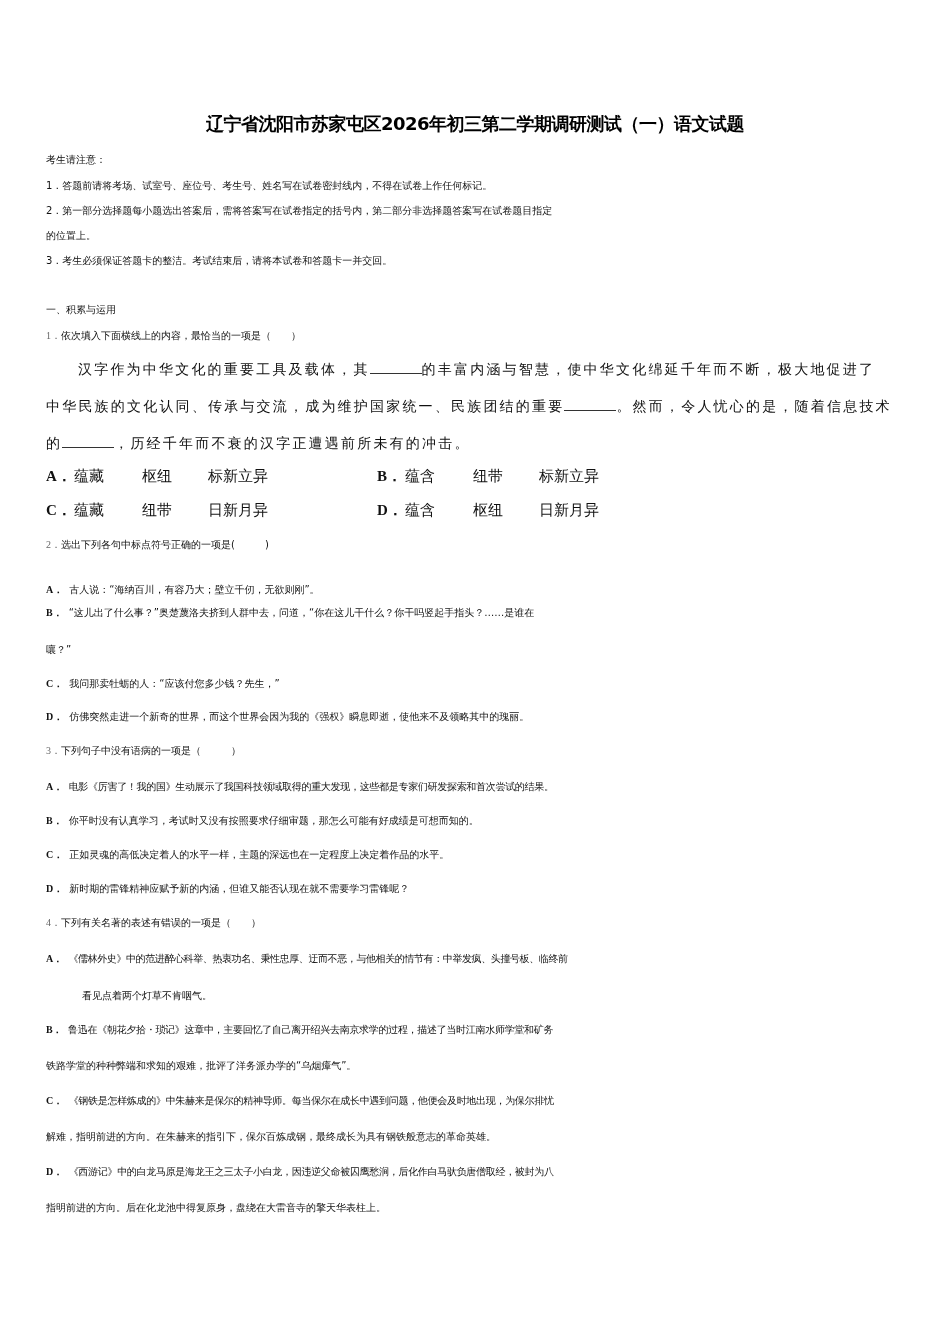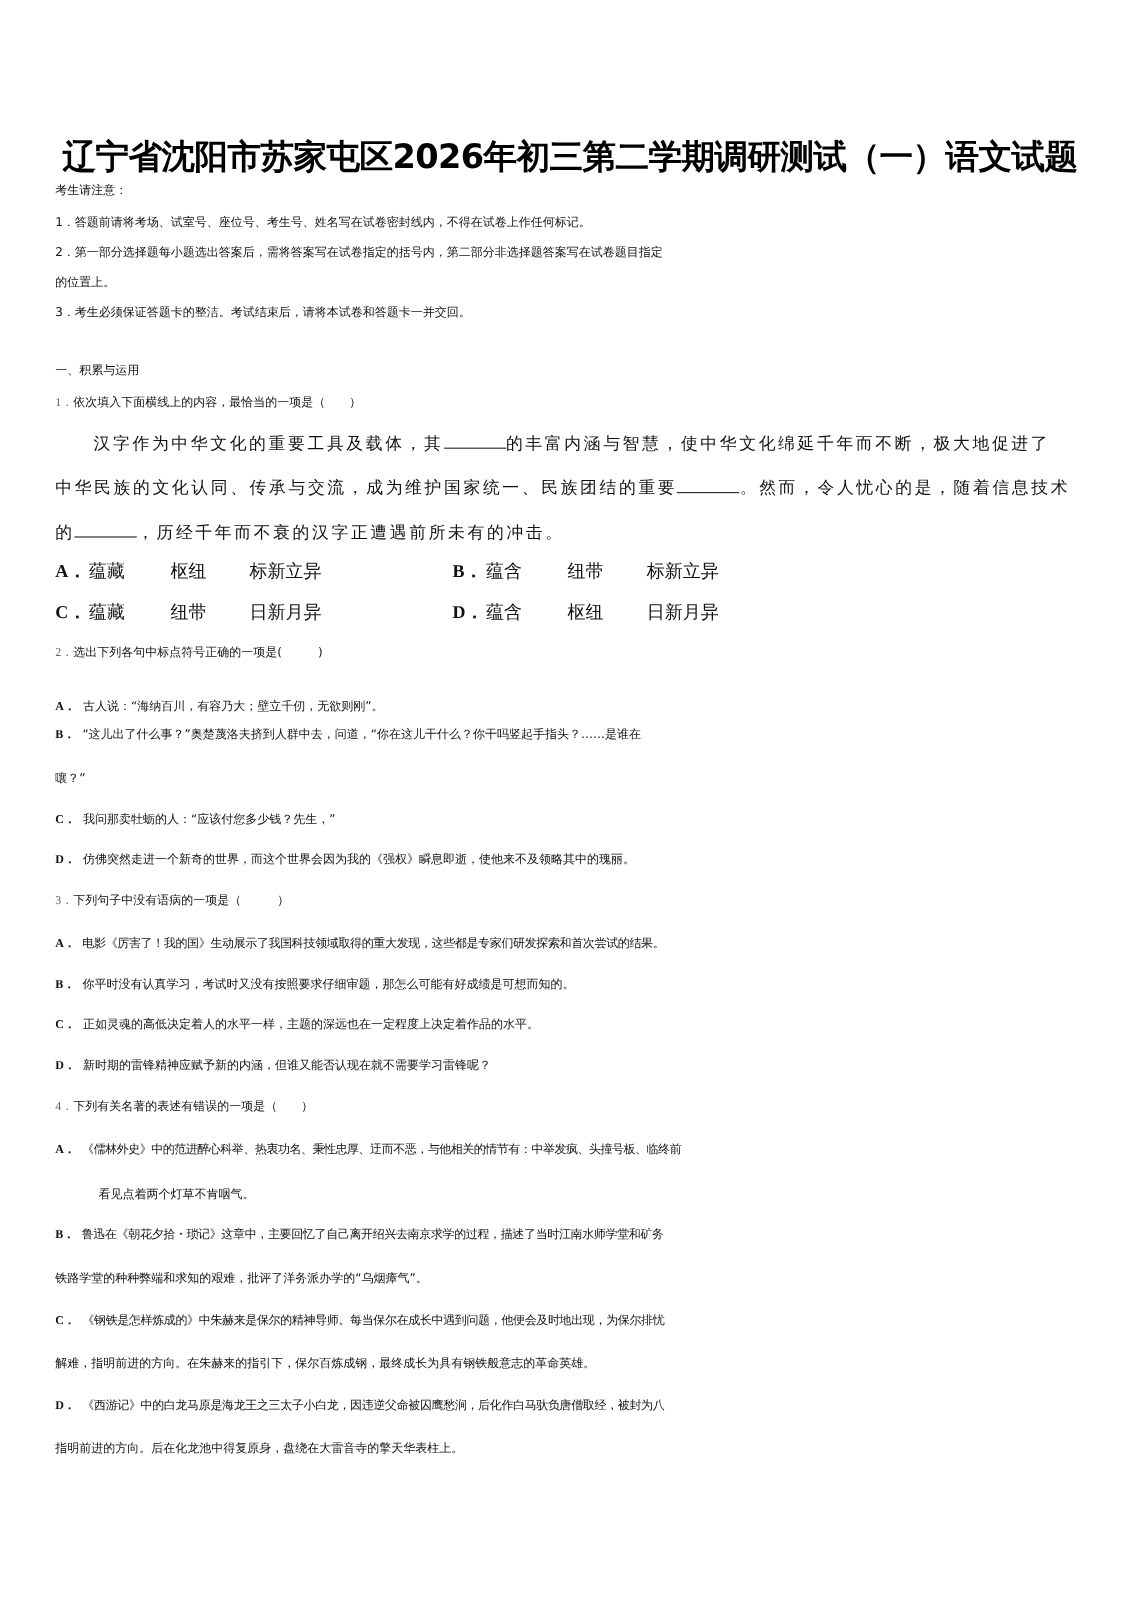--- a/index.html
+++ b/index.html
@@ -5,21 +5,21 @@
   html, body { margin: 0; padding: 0; background: #ffffff; }
   body {
     width: 950px; height: 1344px; position: relative; overflow: hidden;
     font-family: "DejaVu Serif", "Liberation Serif", serif;
     color: #111111;
   }
   .page { position: absolute; left: 0; top: 0; width: 950px; height: 1344px; }
   .title {
     position: absolute; left: 0; right: 0; top: 112px;
     text-align: center; font-family: "DejaVu Sans", "Liberation Sans", sans-serif;
-    font-weight: bold; font-size: 28px; letter-spacing: -0.5px; color: #000;
+    font-weight: bold; font-size: 18px; letter-spacing: -0.5px; color: #000;
   }
   .line {
     position: absolute; left: 46px; white-space: nowrap;
     font-size: 10px; line-height: 20px;
   }
   .sans { font-family: "DejaVu Sans", "Liberation Sans", sans-serif; }
   .qnum { color: #666; font-family: "Liberation Serif", serif; }
   .optlbl { font-weight: bold; font-family: "Liberation Serif", serif; margin-right: 6px; }
   .passage { font-size: 14px; letter-spacing: 2.2px; }
   .blank { display: inline-block; width: 52px; border-bottom: 1px solid #333; height: 14px; vertical-align: baseline; }

